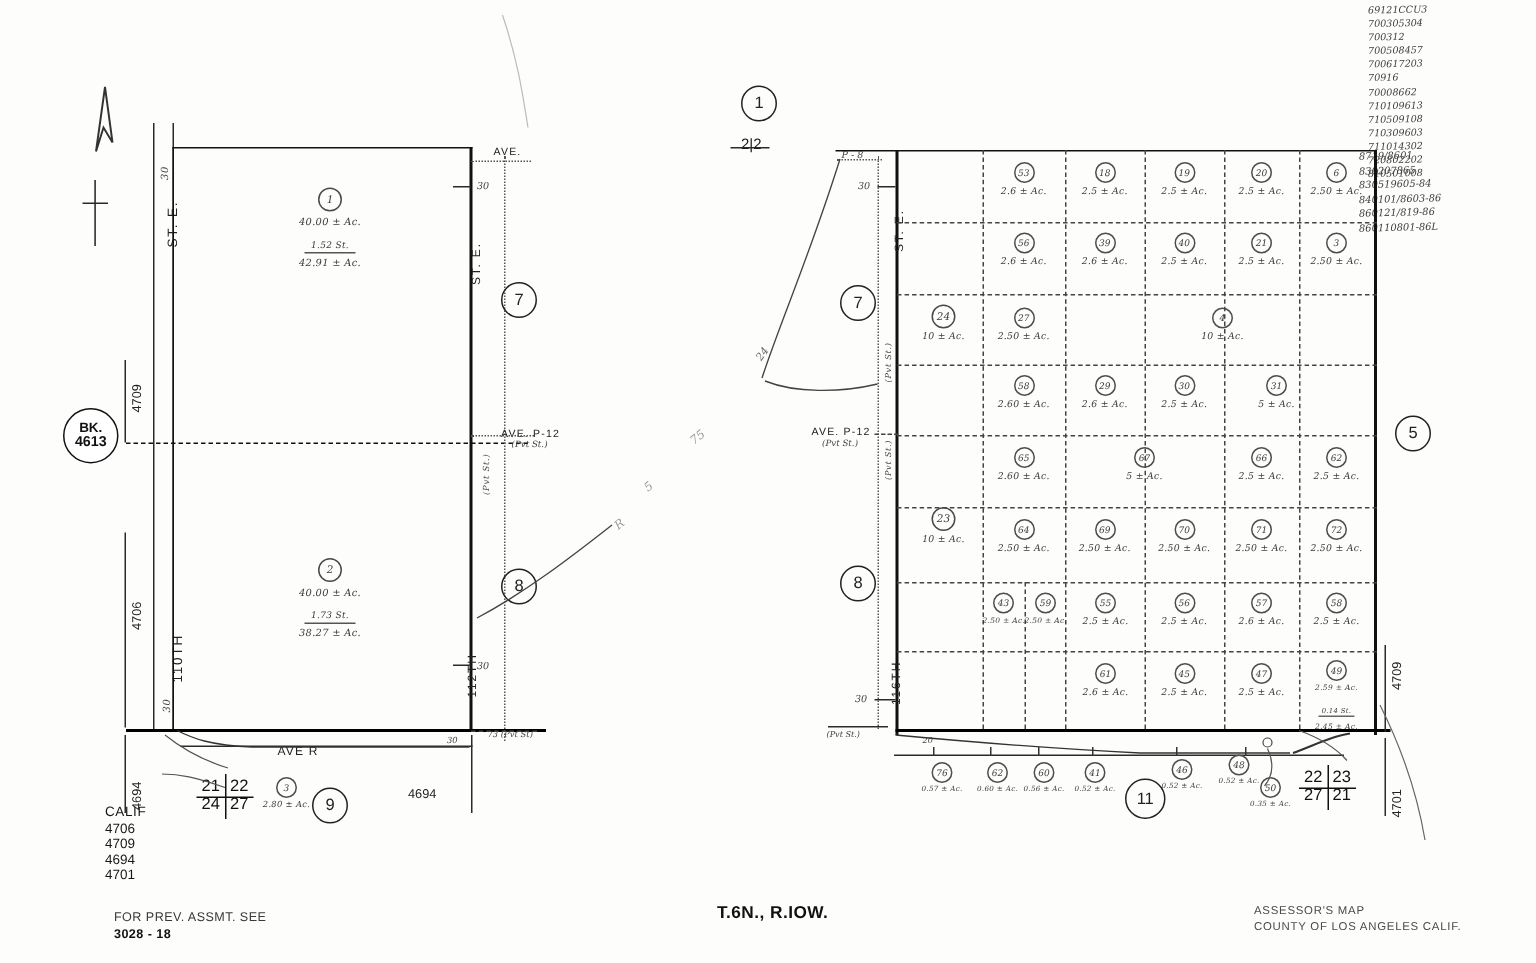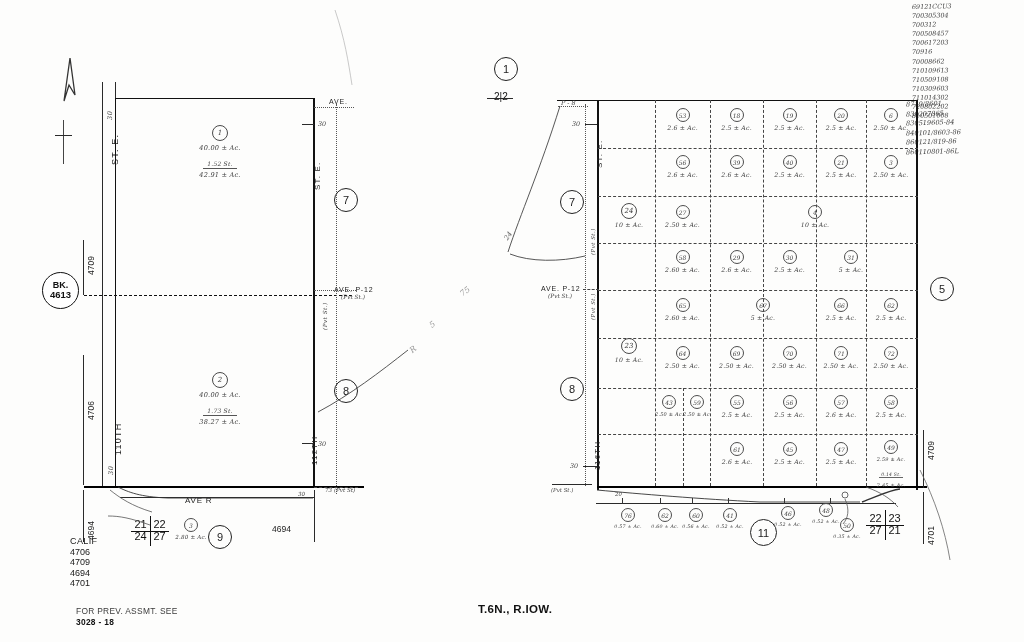--- a/index.html
+++ b/index.html
@@ -589,14 +589,18 @@
     <circle cx="845" cy="495" r="3" fill="none" stroke="#444" stroke-width="0.8"></circle>
   </svg>
 
   <div id="prev-assmt" class="abs">
     <div>FOR PREV. ASSMT. SEE</div>
     <div class="b">3028 - 18</div>
   </div>
 
   <div id="township" class="abs">T.6N., R.IOW.</div>
 
+  <div id="assessor-credit" class="abs">
+    <div>ASSESSOR'S MAP</div>
+    <div>COUNTY OF LOS ANGELES  CALIF.</div>
+  </div>
 
 </div>
 
 </body></html>

